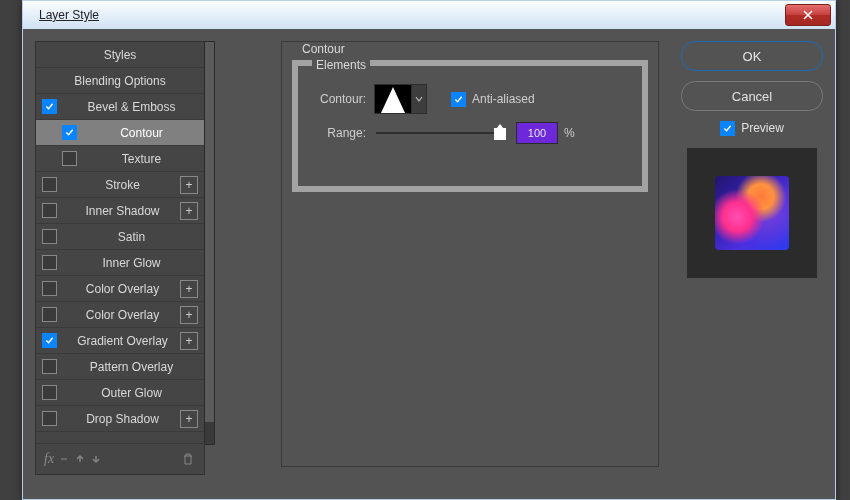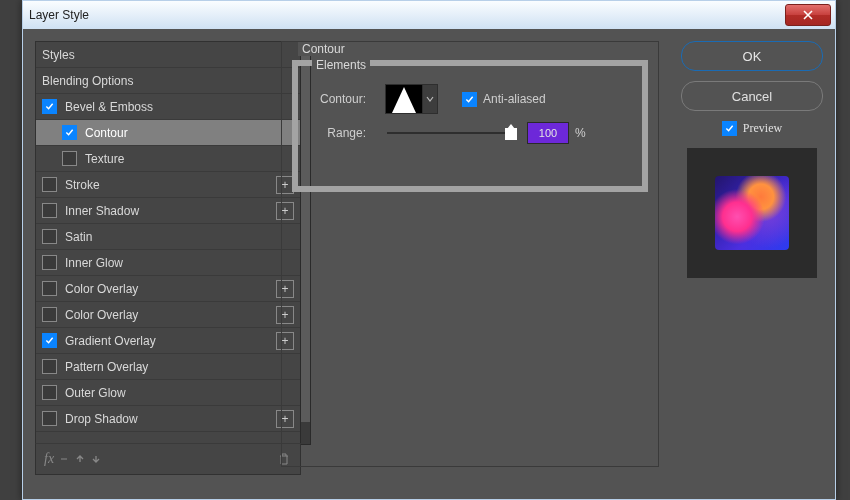--- a/index.html
+++ b/index.html
@@ -1,23 +1,23 @@
 <!DOCTYPE html>
 <html><head>
 <meta charset="utf-8">
 <style>
   html,body{margin:0;padding:0;width:850px;height:500px;background:#404040;font-family:"Segoe UI",Arial,sans-serif;font-size:12px;-webkit-font-smoothing:antialiased;}
   .frame{position:absolute;left:22px;top:0;width:812px;height:498px;background:#454545;border:1px solid #b7cfe8;box-shadow:0 0 8px rgba(0,0,0,.5);}
-  .titlebar{height:28px;background:linear-gradient(#fafdff,#cfe1f3);display:flex;align-items:center;padding:0 4px 0 6px;color:#222;font-size:12px;border-bottom:1px solid #9fb8d6;}
+  .titlebar{height:28px;background:linear-gradient(#fafdff,#cfe1f3);display:flex;align-items:center;padding:0 4px 0 16px;color:#222;font-size:12px;border-bottom:1px solid #9fb8d6;text-decoration:underline;}
   .titlebar-text{flex:1;}
   .close-btn{width:44px;height:20px;background:linear-gradient(#e26f6c,#c8413e 49%,#b32c27 50%,#a52722);border:1px solid #7a211d;border-radius:3px;display:flex;align-items:center;justify-content:center;color:#fff;}
   .close-btn svg{width:10px;height:10px;}
   .body{position:absolute;left:0;right:0;top:28px;bottom:0;background:#535353;padding:12px;}
   
-  .styles-panel{position:absolute;left:12px;top:12px;width:276px;height:434px;}
+  .styles-panel{position:absolute;left:12px;top:12px;width:180px;height:434px;text-align:center;}
   .styles-scroller{position:absolute;left:0;top:0;right:10px;height:402px;background:#454545;border:1px solid #313131;}
   .scrollbar{position:absolute;top:0;right:0;width:9px;height:402px;background:#3a3a3a;border:1px solid #2a2a2a;}
   .scroll-thumb{position:absolute;left:0;right:0;top:0;height:380px;background:#5b5b5b;}
   .row{height:25px;display:flex;align-items:center;padding:0 6px;color:#d9d9d9;border-bottom:1px solid #3a3a3a;position:relative;font-size:12px;}
   .row.sel{background:#808080;color:#fff;}
   .row .chk{width:13px;height:13px;border:1px solid #888;background:#3a3a3a;margin-right:8px;display:flex;align-items:center;justify-content:center;}
   .row .chk.on{background:#0a84ff;border-color:#0a84ff;}
   .row .chk.on svg{width:9px;height:9px;}
   .row .lbl{flex:1;white-space:nowrap;overflow:hidden;}
   .row .addbtn{width:16px;height:16px;border:1px solid #888;display:flex;align-items:center;justify-content:center;color:#ccc;font-size:12px;line-height:1;}
@@ -27,37 +27,37 @@
   .fx{font-style:italic;font-family:Georgia,serif;font-size:14px;margin-right:2px;}
   .sml-ic{width:16px;height:16px;display:flex;align-items:center;justify-content:center;}
   
   .center-panel{position:absolute;left:258px;top:12px;width:376px;height:424px;border:1px solid #3a3a3a;}
   .fieldset-label{position:absolute;left:16px;top:0;color:#d9d9d9;background:#535353;padding:0 4px;font-size:12px;}
   .inner-fieldset{position:absolute;left:10px;top:18px;right:10px;height:120px;border:6px solid #a3a3a3;}
   .inner-fieldset .legend{position:absolute;left:14px;top:-8px;background:#535353;padding:0 4px;color:#d9d9d9;font-size:12px;}
   .frow{position:absolute;left:12px;right:12px;display:flex;align-items:center;color:#cfcfcf;}
   .frow.r1{top:18px;}
   .frow.r2{top:56px;}
-  .lbl-r{width:56px;text-align:right;margin-right:19px;}
+  .lbl-r{width:56px;text-align:right;margin-right:8px;}
   .contour-thumb{width:36px;height:28px;background:#000;border:1px solid #2e2e2e;display:flex;align-items:flex-end;justify-content:center;overflow:hidden;}
   .contour-thumb svg{width:36px;height:28px;}
   .dd{width:14px;height:28px;border:1px solid #2e2e2e;border-left:none;display:flex;align-items:center;justify-content:center;background:#3d3d3d;}
   .dd svg{width:8px;height:8px;}
   .aa{display:flex;align-items:center;margin-left:24px;}
   .slider{position:relative;flex:1;max-width:130px;height:14px;margin:0 10px 0 2px;}
   .slider-track{position:absolute;left:0;right:0;top:6px;height:2px;background:#2e2e2e;}
   .slider-handle{position:absolute;top:2px;width:12px;height:12px;background:#fff;right:0;}
   .slider-handle:before{content:"";position:absolute;left:2px;top:-4px;width:0;height:0;border-left:4px solid transparent;border-right:4px solid transparent;border-bottom:5px solid #fff;}
   .num-in{width:36px;height:18px;background:#6d28d9;color:#e4e4e4;border:1px solid #2a2a2a;text-align:center;font-size:11px;margin-right:6px;}
   
   .right-panel{position:absolute;right:12px;top:12px;width:142px;}
   .btn{height:28px;border-radius:14px;display:flex;align-items:center;justify-content:center;margin-bottom:10px;font-size:13px;cursor:default;}
   .btn-primary{border:1.5px solid #1a6bb4;color:#e5e5e5;}
   .btn-secondary{border:1px solid #7a7a7a;color:#e0e0e0;}
-  .prev-opt{display:flex;justify-content:center;color:#e0e0e0;margin:6px 0 12px;font-family:Liberation Serif, serif;}
+  .prev-opt{display:flex;justify-content:center;color:#e0e0e0;margin:6px 0 12px;}
   .preview-box{width:130px;height:130px;background:#2b2b2b;margin:0 auto;display:flex;align-items:center;justify-content:center;}
   .preview-swatch{width:74px;height:74px;border-radius:4px;background:
     radial-gradient(circle at 30% 55%, #ff4fb0 0%, #ff2f8f 22%, rgba(255,47,143,0) 42%),
     radial-gradient(circle at 62% 28%, #ff7a3c 0%, #ff923f 18%, rgba(255,146,63,0) 36%),
     radial-gradient(circle at 72% 48%, #7740d8 0%, rgba(119,64,216,0) 55%),
     linear-gradient(135deg,#23156c 0%,#3421b0 35%,#4b2fe0 65%,#2b3cf0 100%);
   }
   .chk2{width:13px;height:13px;border:1px solid #888;background:#0a84ff;border-color:#0a84ff;display:inline-flex;align-items:center;justify-content:center;margin-right:6px;}
   .chk2 svg{width:9px;height:9px;}
 </style>

